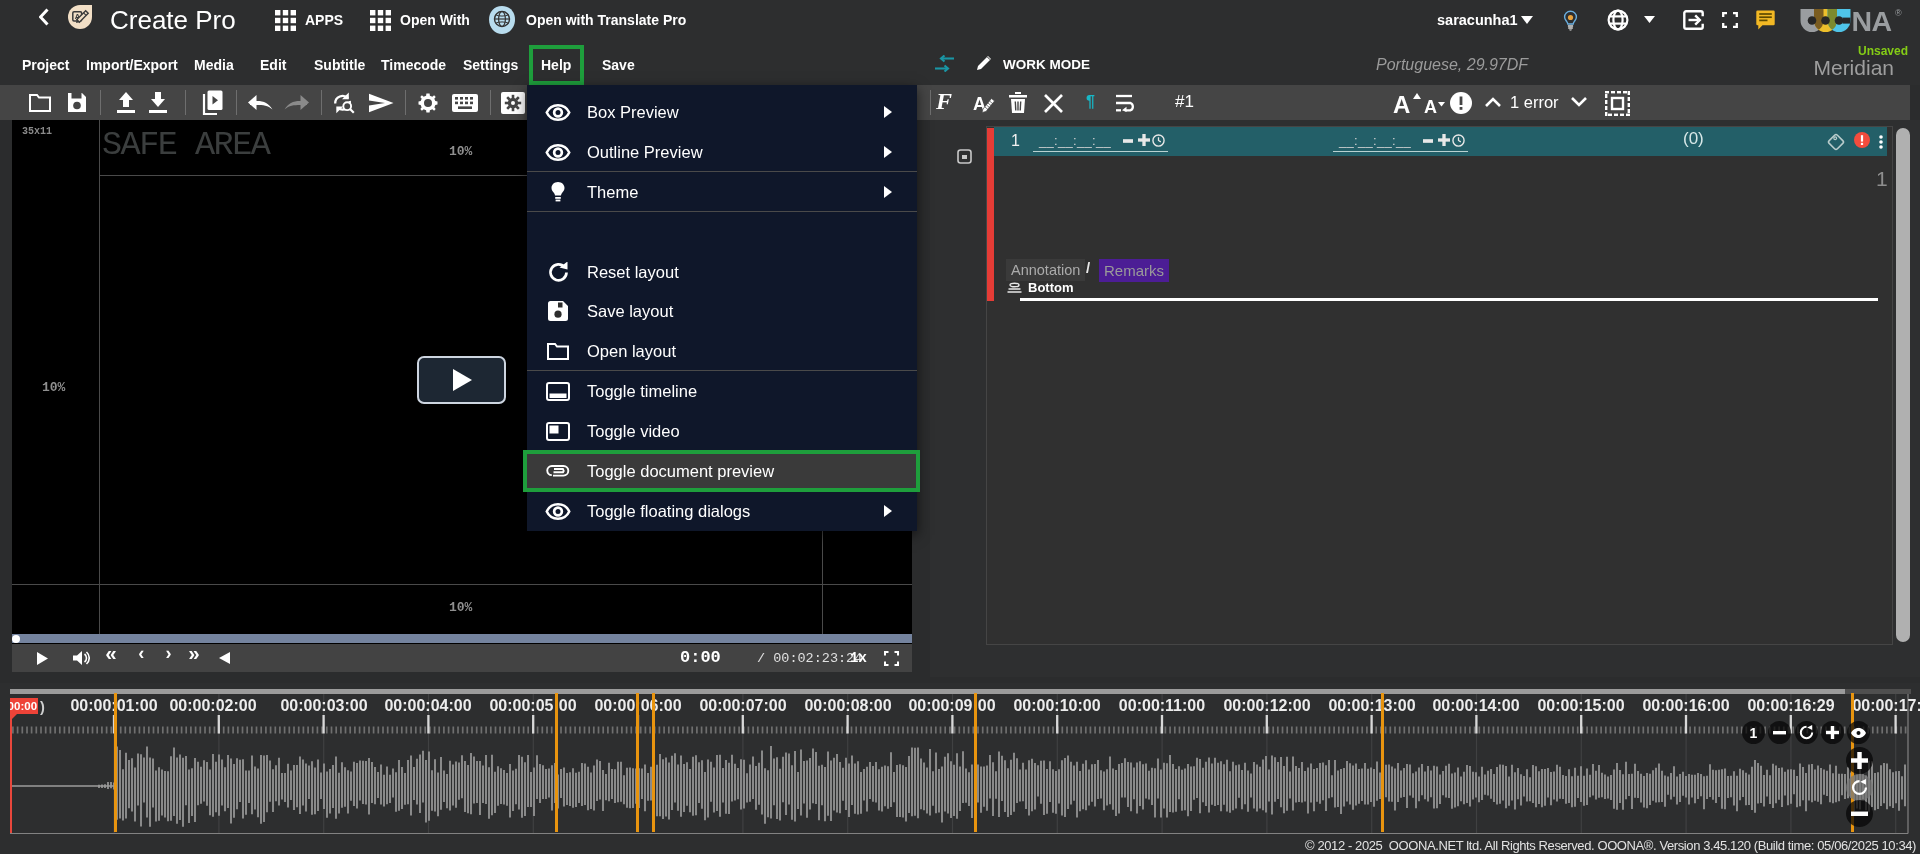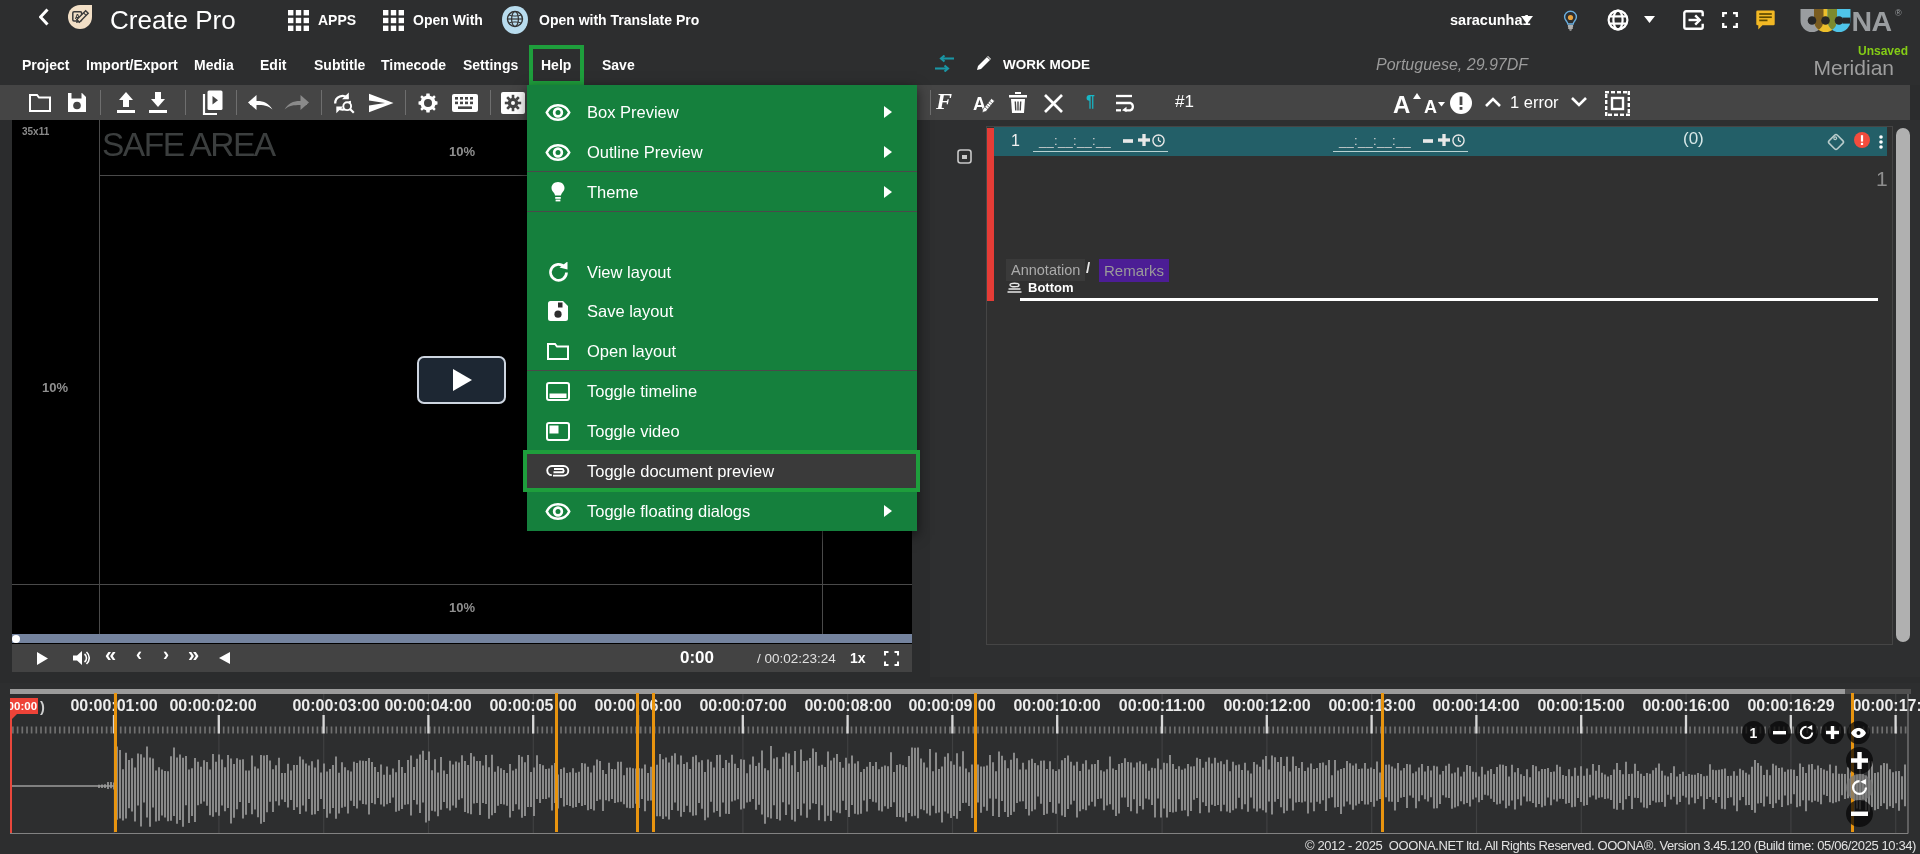--- a/index.html
+++ b/index.html
@@ -1,35 +1,35 @@
 <!DOCTYPE html>
 <html><head><meta charset="utf-8">
 <style>
 * { margin:0; padding:0; box-sizing:border-box; }
 html,body { width:1920px; height:854px; overflow:hidden; background:#2b2c2d; font-family:"Liberation Sans",sans-serif; }
 .abs { position:absolute; }
 #stage { position:relative; width:1920px; height:854px; }
 
 #topbar { left:0; top:0; width:1920px; height:40px; background:#2d2e2f; color:#fff; }
-.tb-item { position:absolute; top:0; height:40px; display:flex; align-items:center; color:#fff; font-weight:bold; font-size:14px; gap:9px;margin-left:13px; }
+.tb-item { position:absolute; top:0; height:40px; display:flex; align-items:center; color:#fff; font-weight:bold; font-size:14px; gap:9px; }
 
 #menubar { left:0; top:40px; width:1920px; height:45px; background:#2d2e2f; }
 .menu-item { position:absolute; top:2px; height:45px; display:flex; align-items:center; color:#fff; font-weight:bold; font-size:14px; }
 
 #toolbar { left:0; top:85px; width:1910px; height:35px; background:#454545; }
 .sep { position:absolute; top:5px; height:25px; width:1px; background:#6e6e6e; }
 
-#video { left:12px; top:120px; width:900px; height:552px; background:#000; }
+#video { left:12px; top:120px; width:900px; height:552px; background:#000;font-family:Liberation Mono, monospace; }
 .safeline { position:absolute; background:#4a4a4a; }
 .pct { position:absolute; color:#8f8f8f; font-size:13px; font-weight:bold; }
 #playbtn { position:absolute; left:405px; top:236px; width:89px; height:48px; background:#1d2733; border:2px solid #cdd5e0; border-radius:7px; display:flex; align-items:center; justify-content:center; }
 #progress { position:absolute; left:0px; top:514px; width:900px; height:9px; background:#74839e; }
 #vctrl { position:absolute; left:0; top:524px; width:900px; height:28px; background:#434343; display:flex; align-items:center; color:#fff; }
 
-#dropdown { left:527px; top:85px; width:390px; height:446px; background:#15803d; box-shadow:0 4px 12px rgba(0,0,0,.6); z-index:30; }
+#dropdown { left:527px; top:85px; width:390px; height:446px; background:#0f172a; box-shadow:0 4px 12px rgba(0,0,0,.6); z-index:30; }
 .dd-item { position:absolute; left:0; width:390px; height:40px; display:flex; align-items:center; color:#fff; font-size:16.5px; }
 .dd-icon { position:absolute; left:18px; width:26px; display:flex; justify-content:center; }
 .dd-label { position:absolute; left:60px; }
 .dd-arrow { position:absolute; right:25px; }
 .dd-sep { position:absolute; left:0; width:390px; height:1px; background:#4a4a4a; }
 
 #rpanel { left:930px; top:120px; width:990px; height:557px; background:#2e2f30; }
 #card { position:absolute; left:56px; top:6px; width:907px; height:519px; background:#303030; border:1px solid #454545; }
 #tealhead { position:absolute; left:7px; top:0px; width:893px; height:29px; background:#235f68; color:#e8e8e8; }
 #redbar { position:absolute; left:0; top:1px; width:7px; height:173px; background:#e53c36; }
@@ -478,21 +478,21 @@
         <rect x="1895.1" y="11" width="1.2" height="139" fill="#404142"></rect>
 <path d="M12.9 43.5V50.5 M17.6 43.5V50.5 M22.3 43.5V50.5 M27.0 43.5V50.5 M31.6 43.5V50.5 M36.3 43.5V50.5 M41.0 43.5V50.5 M45.7 43.5V50.5 M50.4 43.5V50.5 M55.1 43.5V50.5 M59.8 43.5V50.5 M64.4 43.5V50.5 M69.1 43.5V50.5 M73.8 43.5V50.5 M78.5 43.5V50.5 M83.2 43.5V50.5 M87.9 43.5V50.5 M92.5 43.5V50.5 M97.2 43.5V50.5 M101.9 43.5V50.5 M106.6 43.5V50.5 M111.3 43.5V50.5 M116.0 43.5V50.5 M120.7 43.5V50.5 M125.3 43.5V50.5 M130.0 43.5V50.5 M134.7 43.5V50.5 M139.4 43.5V50.5 M144.1 43.5V50.5 M148.8 43.5V50.5 M153.5 43.5V50.5 M158.1 43.5V50.5 M162.8 43.5V50.5 M167.5 43.5V50.5 M172.2 43.5V50.5 M176.9 43.5V50.5 M181.6 43.5V50.5 M186.2 43.5V50.5 M190.9 43.5V50.5 M195.6 43.5V50.5 M200.3 43.5V50.5 M205.0 43.5V50.5 M209.7 43.5V50.5 M214.4 43.5V50.5 M219.0 43.5V50.5 M223.7 43.5V50.5 M228.4 43.5V50.5 M233.1 43.5V50.5 M237.8 43.5V50.5 M242.5 43.5V50.5 M247.2 43.5V50.5 M251.8 43.5V50.5 M256.5 43.5V50.5 M261.2 43.5V50.5 M265.9 43.5V50.5 M270.6 43.5V50.5 M275.3 43.5V50.5 M279.9 43.5V50.5 M284.6 43.5V50.5 M289.3 43.5V50.5 M294.0 43.5V50.5 M298.7 43.5V50.5 M303.4 43.5V50.5 M308.1 43.5V50.5 M312.7 43.5V50.5 M317.4 43.5V50.5 M322.1 43.5V50.5 M326.8 43.5V50.5 M331.5 43.5V50.5 M336.2 43.5V50.5 M340.9 43.5V50.5 M345.5 43.5V50.5 M350.2 43.5V50.5 M354.9 43.5V50.5 M359.6 43.5V50.5 M364.3 43.5V50.5 M369.0 43.5V50.5 M373.6 43.5V50.5 M378.3 43.5V50.5 M383.0 43.5V50.5 M387.7 43.5V50.5 M392.4 43.5V50.5 M397.1 43.5V50.5 M401.8 43.5V50.5 M406.4 43.5V50.5 M411.1 43.5V50.5 M415.8 43.5V50.5 M420.5 43.5V50.5 M425.2 43.5V50.5 M429.9 43.5V50.5 M434.6 43.5V50.5 M439.2 43.5V50.5 M443.9 43.5V50.5 M448.6 43.5V50.5 M453.3 43.5V50.5 M458.0 43.5V50.5 M462.7 43.5V50.5 M467.3 43.5V50.5 M472.0 43.5V50.5 M476.7 43.5V50.5 M481.4 43.5V50.5 M486.1 43.5V50.5 M490.8 43.5V50.5 M495.5 43.5V50.5 M500.1 43.5V50.5 M504.8 43.5V50.5 M509.5 43.5V50.5 M514.2 43.5V50.5 M518.9 43.5V50.5 M523.6 43.5V50.5 M528.2 43.5V50.5 M532.9 43.5V50.5 M537.6 43.5V50.5 M542.3 43.5V50.5 M547.0 43.5V50.5 M551.7 43.5V50.5 M556.4 43.5V50.5 M561.0 43.5V50.5 M565.7 43.5V50.5 M570.4 43.5V50.5 M575.1 43.5V50.5 M579.8 43.5V50.5 M584.5 43.5V50.5 M589.2 43.5V50.5 M593.8 43.5V50.5 M598.5 43.5V50.5 M603.2 43.5V50.5 M607.9 43.5V50.5 M612.6 43.5V50.5 M617.3 43.5V50.5 M621.9 43.5V50.5 M626.6 43.5V50.5 M631.3 43.5V50.5 M636.0 43.5V50.5 M640.7 43.5V50.5 M645.4 43.5V50.5 M650.1 43.5V50.5 M654.7 43.5V50.5 M659.4 43.5V50.5 M664.1 43.5V50.5 M668.8 43.5V50.5 M673.5 43.5V50.5 M678.2 43.5V50.5 M682.9 43.5V50.5 M687.5 43.5V50.5 M692.2 43.5V50.5 M696.9 43.5V50.5 M701.6 43.5V50.5 M706.3 43.5V50.5 M711.0 43.5V50.5 M715.6 43.5V50.5 M720.3 43.5V50.5 M725.0 43.5V50.5 M729.7 43.5V50.5 M734.4 43.5V50.5 M739.1 43.5V50.5 M743.8 43.5V50.5 M748.4 43.5V50.5 M753.1 43.5V50.5 M757.8 43.5V50.5 M762.5 43.5V50.5 M767.2 43.5V50.5 M771.9 43.5V50.5 M776.6 43.5V50.5 M781.2 43.5V50.5 M785.9 43.5V50.5 M790.6 43.5V50.5 M795.3 43.5V50.5 M800.0 43.5V50.5 M804.7 43.5V50.5 M809.3 43.5V50.5 M814.0 43.5V50.5 M818.7 43.5V50.5 M823.4 43.5V50.5 M828.1 43.5V50.5 M832.8 43.5V50.5 M837.5 43.5V50.5 M842.1 43.5V50.5 M846.8 43.5V50.5 M851.5 43.5V50.5 M856.2 43.5V50.5 M860.9 43.5V50.5 M865.6 43.5V50.5 M870.3 43.5V50.5 M874.9 43.5V50.5 M879.6 43.5V50.5 M884.3 43.5V50.5 M889.0 43.5V50.5 M893.7 43.5V50.5 M898.4 43.5V50.5 M903.0 43.5V50.5 M907.7 43.5V50.5 M912.4 43.5V50.5 M917.1 43.5V50.5 M921.8 43.5V50.5 M926.5 43.5V50.5 M931.2 43.5V50.5 M935.8 43.5V50.5 M940.5 43.5V50.5 M945.2 43.5V50.5 M949.9 43.5V50.5 M954.6 43.5V50.5 M959.3 43.5V50.5 M964.0 43.5V50.5 M968.6 43.5V50.5 M973.3 43.5V50.5 M978.0 43.5V50.5 M982.7 43.5V50.5 M987.4 43.5V50.5 M992.1 43.5V50.5 M996.7 43.5V50.5 M1001.4 43.5V50.5 M1006.1 43.5V50.5 M1010.8 43.5V50.5 M1015.5 43.5V50.5 M1020.2 43.5V50.5 M1024.9 43.5V50.5 M1029.5 43.5V50.5 M1034.2 43.5V50.5 M1038.9 43.5V50.5 M1043.6 43.5V50.5 M1048.3 43.5V50.5 M1053.0 43.5V50.5 M1057.7 43.5V50.5 M1062.3 43.5V50.5 M1067.0 43.5V50.5 M1071.7 43.5V50.5 M1076.4 43.5V50.5 M1081.1 43.5V50.5 M1085.8 43.5V50.5 M1090.4 43.5V50.5 M1095.1 43.5V50.5 M1099.8 43.5V50.5 M1104.5 43.5V50.5 M1109.2 43.5V50.5 M1113.9 43.5V50.5 M1118.6 43.5V50.5 M1123.2 43.5V50.5 M1127.9 43.5V50.5 M1132.6 43.5V50.5 M1137.3 43.5V50.5 M1142.0 43.5V50.5 M1146.7 43.5V50.5 M1151.4 43.5V50.5 M1156.0 43.5V50.5 M1160.7 43.5V50.5 M1165.4 43.5V50.5 M1170.1 43.5V50.5 M1174.8 43.5V50.5 M1179.5 43.5V50.5 M1184.1 43.5V50.5 M1188.8 43.5V50.5 M1193.5 43.5V50.5 M1198.2 43.5V50.5 M1202.9 43.5V50.5 M1207.6 43.5V50.5 M1212.3 43.5V50.5 M1216.9 43.5V50.5 M1221.6 43.5V50.5 M1226.3 43.5V50.5 M1231.0 43.5V50.5 M1235.7 43.5V50.5 M1240.4 43.5V50.5 M1245.1 43.5V50.5 M1249.7 43.5V50.5 M1254.4 43.5V50.5 M1259.1 43.5V50.5 M1263.8 43.5V50.5 M1268.5 43.5V50.5 M1273.2 43.5V50.5 M1277.8 43.5V50.5 M1282.5 43.5V50.5 M1287.2 43.5V50.5 M1291.9 43.5V50.5 M1296.6 43.5V50.5 M1301.3 43.5V50.5 M1306.0 43.5V50.5 M1310.6 43.5V50.5 M1315.3 43.5V50.5 M1320.0 43.5V50.5 M1324.7 43.5V50.5 M1329.4 43.5V50.5 M1334.1 43.5V50.5 M1338.8 43.5V50.5 M1343.4 43.5V50.5 M1348.1 43.5V50.5 M1352.8 43.5V50.5 M1357.5 43.5V50.5 M1362.2 43.5V50.5 M1366.9 43.5V50.5 M1371.5 43.5V50.5 M1376.2 43.5V50.5 M1380.9 43.5V50.5 M1385.6 43.5V50.5 M1390.3 43.5V50.5 M1395.0 43.5V50.5 M1399.7 43.5V50.5 M1404.3 43.5V50.5 M1409.0 43.5V50.5 M1413.7 43.5V50.5 M1418.4 43.5V50.5 M1423.1 43.5V50.5 M1427.8 43.5V50.5 M1432.5 43.5V50.5 M1437.1 43.5V50.5 M1441.8 43.5V50.5 M1446.5 43.5V50.5 M1451.2 43.5V50.5 M1455.9 43.5V50.5 M1460.6 43.5V50.5 M1465.2 43.5V50.5 M1469.9 43.5V50.5 M1474.6 43.5V50.5 M1479.3 43.5V50.5 M1484.0 43.5V50.5 M1488.7 43.5V50.5 M1493.4 43.5V50.5 M1498.0 43.5V50.5 M1502.7 43.5V50.5 M1507.4 43.5V50.5 M1512.1 43.5V50.5 M1516.8 43.5V50.5 M1521.5 43.5V50.5 M1526.2 43.5V50.5 M1530.8 43.5V50.5 M1535.5 43.5V50.5 M1540.2 43.5V50.5 M1544.9 43.5V50.5 M1549.6 43.5V50.5 M1554.3 43.5V50.5 M1558.9 43.5V50.5 M1563.6 43.5V50.5 M1568.3 43.5V50.5 M1573.0 43.5V50.5 M1577.7 43.5V50.5 M1582.4 43.5V50.5 M1587.1 43.5V50.5 M1591.7 43.5V50.5 M1596.4 43.5V50.5 M1601.1 43.5V50.5 M1605.8 43.5V50.5 M1610.5 43.5V50.5 M1615.2 43.5V50.5 M1619.9 43.5V50.5 M1624.5 43.5V50.5 M1629.2 43.5V50.5 M1633.9 43.5V50.5 M1638.6 43.5V50.5 M1643.3 43.5V50.5 M1648.0 43.5V50.5 M1652.6 43.5V50.5 M1657.3 43.5V50.5 M1662.0 43.5V50.5 M1666.7 43.5V50.5 M1671.4 43.5V50.5 M1676.1 43.5V50.5 M1680.8 43.5V50.5 M1685.4 43.5V50.5 M1690.1 43.5V50.5 M1694.8 43.5V50.5 M1699.5 43.5V50.5 M1704.2 43.5V50.5 M1708.9 43.5V50.5 M1713.6 43.5V50.5 M1718.2 43.5V50.5 M1722.9 43.5V50.5 M1727.6 43.5V50.5 M1732.3 43.5V50.5 M1737.0 43.5V50.5 M1741.7 43.5V50.5 M1746.3 43.5V50.5 M1751.0 43.5V50.5 M1755.7 43.5V50.5 M1760.4 43.5V50.5 M1765.1 43.5V50.5 M1769.8 43.5V50.5 M1774.5 43.5V50.5 M1779.1 43.5V50.5 M1783.8 43.5V50.5 M1788.5 43.5V50.5 M1793.2 43.5V50.5 M1797.9 43.5V50.5 M1802.6 43.5V50.5 M1807.3 43.5V50.5 M1811.9 43.5V50.5 M1816.6 43.5V50.5 M1821.3 43.5V50.5 M1826.0 43.5V50.5 M1830.7 43.5V50.5 M1835.4 43.5V50.5 M1840.0 43.5V50.5 M1844.7 43.5V50.5 M1849.4 43.5V50.5 M1854.1 43.5V50.5 M1858.8 43.5V50.5 M1863.5 43.5V50.5 M1868.2 43.5V50.5 M1872.8 43.5V50.5 M1877.5 43.5V50.5 M1882.2 43.5V50.5 M1886.9 43.5V50.5 M1891.6 43.5V50.5 M1896.3 43.5V50.5 M1901.0 43.5V50.5 M1905.6 43.5V50.5" stroke="#6f6f6f" stroke-width="1.7"></path>
 <path d="M114.0 32V50.5 M218.8 32V50.5 M323.6 32V50.5 M428.4 32V50.5 M533.2 32V50.5 M638.0 32V50.5 M742.8 32V50.5 M847.6 32V50.5 M952.4 32V50.5 M1057.2 32V50.5 M1162.0 32V50.5 M1266.8 32V50.5 M1371.6 32V50.5 M1476.4 32V50.5 M1581.2 32V50.5 M1686.0 32V50.5 M1790.8 32V50.5 M1895.6 32V50.5" stroke="#d8d8d8" stroke-width="2.3"></path>
 <line x1="10" y1="103" x2="116" y2="103" stroke="#9c9c9c" stroke-width="1.4"></line>
 <path d="M99 101.8V105.1 M102 101.6V105.1 M105 101.2V105.0 M108 99.1V106.0 M111 98.9V105.3 M114 99.5V106.4 M117 63.5V136.7 M120 67.1V135.4 M123 86.2V137.6 M126 69.7V135.6 M129 76.9V125.2 M132 75.2V128.6 M135 84.5V138.6 M138 70.4V122.5 M141 71.3V143.4 M144 74.5V119.4 M147 63.5V134.5 M150 74.6V143.7 M153 75.4V124.5 M156 87.5V138.4 M159 84.2V137.8 M162 86.6V132.5 M165 87.9V134.6 M168 88.3V138.3 M171 73.3V137.8 M174 64.4V132.9 M177 74.5V140.7 M180 71.5V136.9 M183 74.7V143.7 M186 73.0V122.3 M189 86.4V140.0 M192 85.3V133.1 M195 75.0V138.9 M198 78.8V122.2 M201 83.8V120.7 M204 77.3V118.5 M207 78.9V122.7 M210 86.5V132.3 M213 70.9V133.8 M216 78.7V129.2 M219 71.5V132.7 M222 76.6V122.6 M225 84.3V128.2 M228 72.0V124.9 M231 75.4V140.6 M234 81.1V134.7 M237 75.2V126.3 M240 76.8V118.9 M243 76.2V135.4 M246 87.5V131.7 M249 87.4V120.1 M252 72.6V131.2 M255 83.4V126.4 M258 85.6V134.3 M261 72.0V140.8 M264 72.4V139.0 M267 71.9V129.3 M270 77.4V118.8 M273 86.2V129.0 M276 82.3V118.2 M279 74.8V122.5 M282 90.1V116.6 M285 89.9V119.1 M288 80.7V124.4 M291 87.5V117.1 M294 81.9V127.0 M297 82.1V124.3 M300 73.4V131.1 M303 76.5V122.6 M306 80.5V128.5 M309 82.5V115.9 M312 78.2V131.8 M315 84.5V131.2 M318 76.5V128.0 M321 89.6V116.0 M324 80.5V126.0 M327 88.5V134.7 M330 86.0V130.5 M333 81.9V124.9 M336 73.4V135.7 M339 89.7V130.5 M342 79.2V124.7 M345 84.3V123.8 M348 87.2V130.6 M351 88.5V117.8 M354 78.7V122.9 M357 80.0V125.5 M360 77.4V117.5 M363 77.8V121.1 M366 78.0V121.4 M369 74.9V131.5 M372 79.0V120.0 M375 83.9V121.3 M378 89.0V115.0 M381 81.6V121.4 M384 91.7V123.6 M387 83.5V121.3 M390 91.7V119.9 M393 85.6V114.4 M396 89.2V128.7 M399 77.0V127.7 M402 84.1V126.0 M405 90.1V121.7 M408 77.0V121.3 M411 72.5V132.5 M414 84.1V116.9 M417 75.8V121.6 M420 71.6V130.0 M423 67.7V119.4 M426 76.9V139.4 M429 68.4V137.8 M432 87.3V127.8 M435 76.2V128.5 M438 89.4V133.2 M441 73.9V126.8 M444 87.4V119.1 M447 91.1V125.3 M450 77.8V127.6 M453 81.5V122.4 M456 78.4V124.7 M459 79.6V116.8 M462 72.3V115.2 M465 78.1V128.9 M468 82.1V130.2 M471 70.1V131.2 M474 73.5V120.4 M477 78.1V119.9 M480 78.1V132.1 M483 82.4V120.1 M486 71.9V121.1 M489 84.3V135.8 M492 71.7V132.3 M495 88.8V129.9 M498 83.3V122.8 M501 85.2V120.9 M504 86.9V121.6 M507 89.9V122.8 M510 81.1V134.4 M513 87.6V128.0 M516 85.8V121.2 M519 72.0V126.5 M522 73.7V134.8 M525 79.2V132.9 M528 72.0V123.9 M531 89.1V124.1 M534 84.6V132.9 M537 72.3V116.0 M540 81.0V119.9 M543 82.3V116.1 M546 86.1V116.0 M549 85.5V114.4 M552 82.3V127.5 M555 79.9V120.1 M558 91.6V125.6 M561 86.0V114.9 M564 84.6V123.6 M567 89.9V121.9 M570 89.3V123.0 M573 85.3V124.7 M576 89.7V124.0 M579 88.8V120.1 M582 80.0V123.0 M585 80.6V122.0 M588 83.7V127.3 M591 89.6V126.1 M594 82.5V127.5 M597 76.4V117.9 M600 78.0V116.4 M603 87.1V128.0 M606 90.9V117.2 M609 79.8V118.2 M612 85.9V116.1 M615 86.3V120.0 M618 78.7V119.2 M621 78.7V118.7 M624 92.3V121.3 M627 84.7V124.8 M630 84.6V125.2 M633 85.3V125.1 M636 85.5V120.7 M639 85.3V125.0 M642 85.5V116.1 M645 81.5V128.3 M648 90.1V117.8 M651 83.8V117.4 M654 77.2V128.6 M657 81.8V133.2 M660 70.9V133.3 M663 76.2V136.1 M666 74.5V133.4 M669 79.4V136.4 M672 72.8V127.0 M675 70.3V119.6 M678 81.5V127.8 M681 72.4V133.7 M684 81.1V129.0 M687 79.2V122.7 M690 85.9V129.2 M693 73.7V132.7 M696 72.3V132.3 M699 79.3V120.0 M702 77.3V125.7 M705 88.9V137.3 M708 76.5V134.4 M711 78.7V118.8 M714 84.5V129.5 M717 71.9V128.0 M720 71.7V133.8 M723 84.9V119.4 M726 77.1V130.8 M729 79.8V131.0 M732 71.8V118.5 M735 80.8V117.6 M738 85.1V116.2 M741 76.2V126.4 M744 76.8V125.4 M747 90.2V119.6 M750 81.5V118.8 M753 73.4V115.9 M756 83.0V126.8 M759 79.7V121.7 M762 67.4V131.5 M765 85.3V140.7 M768 87.2V134.2 M771 63.0V135.4 M774 75.4V122.2 M777 74.2V135.9 M780 85.7V137.4 M783 73.7V119.2 M786 69.5V132.0 M789 70.4V121.5 M792 82.3V136.8 M795 68.1V138.6 M798 88.9V126.1 M801 66.5V132.5 M804 77.9V120.5 M807 77.4V134.8 M810 75.1V126.6 M813 65.5V120.3 M816 69.0V121.1 M819 82.8V137.3 M822 81.7V122.2 M825 84.0V138.3 M828 68.5V132.8 M831 77.4V138.1 M834 74.7V127.4 M837 71.0V129.4 M840 78.9V130.2 M843 84.7V117.7 M846 74.7V127.1 M849 80.5V134.1 M852 72.5V122.0 M855 80.5V130.7 M858 78.3V131.5 M861 89.1V130.8 M864 85.9V117.5 M867 83.7V128.4 M870 79.0V116.0 M873 83.0V118.8 M876 79.0V119.5 M879 86.3V127.4 M882 83.8V128.6 M885 82.6V123.3 M888 83.2V125.8 M891 69.2V124.0 M894 89.1V119.3 M897 81.9V134.1 M900 81.3V134.0 M903 82.3V134.4 M906 83.9V138.4 M909 72.9V129.9 M912 64.6V133.3 M915 64.8V132.7 M918 64.6V135.2 M921 75.6V126.3 M924 79.5V127.3 M927 84.5V130.6 M930 65.9V132.5 M933 88.2V122.8 M936 69.6V130.2 M939 86.0V129.5 M942 83.6V139.4 M945 73.8V128.4 M948 70.2V130.5 M951 78.3V135.1 M954 81.8V133.0 M957 70.2V135.8 M960 83.5V128.0 M963 68.3V120.1 M966 85.5V119.8 M969 89.2V122.9 M972 81.6V135.0 M975 86.4V131.4 M978 81.6V119.4 M981 83.4V129.7 M984 83.5V123.8 M987 82.6V127.7 M990 72.0V115.6 M993 79.3V133.1 M996 88.3V115.8 M999 68.4V134.0 M1002 72.8V118.1 M1005 77.3V128.9 M1008 85.3V134.1 M1011 76.7V132.0 M1014 69.8V128.8 M1017 75.2V120.0 M1020 86.5V118.4 M1023 79.8V118.3 M1026 86.6V126.1 M1029 77.2V132.5 M1032 75.7V128.3 M1035 80.0V126.4 M1038 82.2V113.6 M1041 77.8V120.7 M1044 77.4V132.1 M1047 85.9V130.8 M1050 78.2V118.9 M1053 86.2V129.7 M1056 88.1V130.8 M1059 86.3V120.6 M1062 77.3V132.5 M1065 75.0V134.0 M1068 72.6V126.0 M1071 78.7V121.4 M1074 82.5V117.7 M1077 78.8V134.4 M1080 88.1V128.2 M1083 80.8V126.2 M1086 77.2V127.2 M1089 86.6V122.6 M1092 81.3V118.7 M1095 81.1V123.6 M1098 77.1V115.9 M1101 87.3V115.6 M1104 88.5V127.2 M1107 86.3V122.6 M1110 73.4V121.3 M1113 85.4V126.8 M1116 86.9V132.9 M1119 80.9V130.5 M1122 79.9V114.6 M1125 75.3V114.6 M1128 79.1V123.9 M1131 79.5V128.3 M1134 84.4V116.2 M1137 79.4V130.6 M1140 78.3V123.0 M1143 81.3V126.4 M1146 80.5V115.5 M1149 87.7V116.5 M1152 84.7V121.9 M1155 85.3V134.5 M1158 75.5V115.6 M1161 86.6V134.6 M1164 79.7V125.6 M1167 80.3V134.6 M1170 71.9V128.9 M1173 80.9V129.6 M1176 86.1V128.7 M1179 83.3V116.2 M1182 86.7V127.8 M1185 85.5V127.2 M1188 80.9V133.3 M1191 83.5V128.0 M1194 83.2V116.7 M1197 74.7V115.1 M1200 76.1V130.2 M1203 84.7V119.3 M1206 78.7V123.0 M1209 74.5V129.5 M1212 80.4V121.8 M1215 74.7V123.1 M1218 79.8V121.9 M1221 78.2V128.2 M1224 81.2V121.8 M1227 76.8V128.4 M1230 88.2V129.7 M1233 78.7V127.2 M1236 82.3V125.5 M1239 81.5V114.7 M1242 87.1V126.2 M1245 79.8V121.3 M1248 87.5V128.8 M1251 90.5V114.5 M1254 79.1V125.4 M1257 81.4V128.4 M1260 83.7V125.4 M1263 76.4V127.2 M1266 72.9V129.5 M1269 86.5V118.4 M1272 72.5V131.4 M1275 74.2V118.8 M1278 78.9V116.0 M1281 73.9V124.2 M1284 83.1V130.3 M1287 73.7V127.7 M1290 88.6V115.4 M1293 73.5V127.5 M1296 83.1V119.4 M1299 85.0V119.0 M1302 79.0V119.5 M1305 87.9V118.5 M1308 84.5V130.5 M1311 80.6V119.6 M1314 86.0V128.3 M1317 85.1V118.8 M1320 80.1V120.7 M1323 79.6V117.3 M1326 82.3V128.1 M1329 77.0V115.3 M1332 92.3V114.3 M1335 77.1V124.5 M1338 87.4V124.0 M1341 86.1V131.1 M1344 85.1V123.6 M1347 77.9V118.4 M1350 80.3V121.6 M1353 82.5V126.8 M1356 80.6V122.4 M1359 86.1V120.8 M1362 85.5V118.1 M1365 79.9V121.6 M1368 85.7V121.4 M1371 84.5V119.0 M1374 85.9V123.8 M1377 78.4V117.7 M1380 89.5V115.9 M1383 92.7V127.1 M1386 81.8V114.3 M1389 81.6V118.5 M1392 83.4V118.8 M1395 85.5V127.4 M1398 80.0V118.9 M1401 87.5V114.8 M1404 85.0V114.1 M1407 80.9V124.9 M1410 81.6V112.5 M1413 90.3V114.7 M1416 88.4V125.3 M1419 84.5V118.2 M1422 81.1V112.2 M1425 88.4V116.2 M1428 82.9V118.4 M1431 87.5V114.2 M1434 82.8V125.6 M1437 83.4V125.2 M1440 91.5V120.9 M1443 88.1V112.2 M1446 82.7V114.5 M1449 80.8V115.1 M1452 90.4V125.8 M1455 89.6V124.4 M1458 84.4V123.3 M1461 93.4V118.2 M1464 88.7V121.2 M1467 81.9V119.9 M1470 83.1V123.6 M1473 88.7V116.5 M1476 89.2V114.6 M1479 93.4V119.3 M1482 83.7V116.9 M1485 91.5V111.8 M1488 87.8V112.6 M1491 86.0V115.7 M1494 91.0V118.9 M1497 83.9V121.4 M1500 81.4V120.8 M1503 81.8V117.4 M1506 82.9V125.2 M1509 93.4V122.7 M1512 81.7V117.5 M1515 89.3V126.4 M1518 84.9V116.3 M1521 91.2V122.6 M1524 92.9V113.5 M1527 86.3V118.4 M1530 94.2V118.3 M1533 82.0V119.9 M1536 83.2V124.2 M1539 88.3V121.1 M1542 86.0V124.2 M1545 86.0V122.8 M1548 85.0V114.5 M1551 89.1V122.3 M1554 88.4V116.6 M1557 81.7V118.6 M1560 83.7V115.7 M1563 92.1V116.1 M1566 93.1V120.7 M1569 86.3V120.1 M1572 93.3V124.3 M1575 84.8V123.7 M1578 92.7V115.1 M1581 83.2V119.0 M1584 92.7V122.8 M1587 85.4V122.1 M1590 91.7V114.2 M1593 81.1V112.5 M1596 87.7V116.5 M1599 81.9V114.8 M1602 89.7V114.3 M1605 91.4V115.9 M1608 93.4V115.6 M1611 92.0V116.9 M1614 86.5V125.8 M1617 79.9V126.7 M1620 87.0V119.9 M1623 91.2V126.7 M1626 78.8V116.3 M1629 91.1V113.0 M1632 90.8V126.1 M1635 80.8V114.7 M1638 87.9V114.9 M1641 90.8V119.6 M1644 93.0V124.5 M1647 90.0V125.2 M1650 90.8V122.0 M1653 87.3V117.8 M1656 84.8V119.5 M1659 80.5V119.2 M1662 87.8V118.9 M1665 92.4V123.8 M1668 93.6V111.7 M1671 89.9V116.4 M1674 83.2V113.7 M1677 93.4V121.5 M1680 91.0V119.0 M1683 88.7V112.7 M1686 92.9V114.5 M1689 91.0V121.5 M1692 91.7V114.5 M1695 91.8V120.3 M1698 90.0V115.9 M1701 91.0V113.3 M1704 93.2V126.3 M1707 92.7V116.1 M1710 81.3V113.9 M1713 86.7V116.8 M1716 87.2V119.9 M1719 86.8V113.9 M1722 86.2V125.7 M1725 85.5V126.2 M1728 92.9V115.0 M1731 92.8V114.3 M1734 88.3V122.6 M1737 92.8V128.2 M1740 85.7V117.3 M1743 87.2V113.9 M1746 89.7V122.2 M1749 91.6V121.9 M1752 83.8V126.9 M1755 77.0V129.7 M1758 80.0V120.6 M1761 82.8V120.1 M1764 91.9V123.5 M1767 86.8V113.5 M1770 92.3V121.1 M1773 80.8V125.0 M1776 82.4V120.3 M1779 84.9V116.8 M1782 84.5V123.9 M1785 88.7V112.5 M1788 86.6V122.3 M1791 86.3V120.8 M1794 86.7V111.2 M1797 93.0V124.2 M1800 80.4V123.2 M1803 83.9V117.3 M1806 89.9V128.3 M1809 81.4V117.4 M1812 81.1V119.2 M1815 86.5V117.8 M1818 82.5V118.8 M1821 85.0V121.2 M1824 86.4V111.7 M1827 87.8V112.9 M1830 81.6V119.3 M1833 90.3V120.3 M1836 82.7V119.2 M1839 90.7V118.3 M1842 90.7V112.3 M1845 91.1V116.1 M1848 84.3V115.3 M1851 89.4V114.7 M1854 92.4V127.9 M1857 91.8V125.4 M1860 79.6V126.4 M1863 91.2V115.9 M1866 92.6V127.3 M1869 77.7V129.3 M1872 78.2V124.1 M1875 90.0V127.3 M1878 89.2V125.9 M1881 82.2V123.0 M1884 79.9V120.2 M1887 80.6V126.2 M1890 86.3V123.2 M1893 89.3V125.1 M1896 88.2V120.2 M1899 87.9V127.7 M1902 93.3V116.6 M1905 81.6V123.2" stroke="#9a9a9a" stroke-width="1.7"></path>
 <line x1="10" y1="150.5" x2="1908" y2="150.5" stroke="#828282" stroke-width="1.2"></line>
 <line x1="1908" y1="11" x2="1908" y2="150.5" stroke="#828282" stroke-width="1.2"></line>
 </svg>
     <div class="wlabel" style="left:114px">00:00:01:00</div>
       <div class="wlabel" style="left:213px">00:00:02:00</div>
-      <div class="wlabel" style="left:336px">00:00:03:00</div>
+      <div class="wlabel" style="left:324px">00:00:03:00</div>
       <div class="wlabel" style="left:428px">00:00:04:00</div>
       <div class="wlabel" style="left:533px">00:00:05:00</div>
       <div class="wlabel" style="left:638px">00:00:06:00</div>
       <div class="wlabel" style="left:743px">00:00:07:00</div>
       <div class="wlabel" style="left:848px">00:00:08:00</div>
       <div class="wlabel" style="left:952px">00:00:09:00</div>
       <div class="wlabel" style="left:1057px">00:00:10:00</div>
       <div class="wlabel" style="left:1162px">00:00:11:00</div>
       <div class="wlabel" style="left:1267px">00:00:12:00</div>
       <div class="wlabel" style="left:1372px">00:00:13:00</div>
@@ -598,21 +598,21 @@
           </svg></span>
     </div>
     <div class="dd-sep" style="top:126px"></div>
     <div class="dd-item" style="top:167px">
       <span class="dd-icon">
           <svg width="21" height="21" viewBox="0 0 21 21">
             <path d="M16.5 5 A8 8 0 1 0 18.5 10.5" fill="none" stroke="#fff" stroke-width="2.7"></path>
             <path d="M11.5 5.5 L19.5 7.5 L19.5 -0.5 Z" fill="#fff"></path>
           </svg>
         </span>
-      <span class="dd-label">View layout</span>
+      <span class="dd-label">Reset layout</span>
     </div>
     <div class="dd-item" style="top:206px">
       <span class="dd-icon">
           <svg width="20" height="20" viewBox="0 0 20 20">
             <path d="M2.5 0 L15 0 L20 5 L20 17.5 A2.5 2.5 0 0 1 17.5 20 L2.5 20 A2.5 2.5 0 0 1 0 17.5 L0 2.5 A2.5 2.5 0 0 1 2.5 0 Z" fill="#fff"></path>
             <rect x="10" y="1.5" width="4.5" height="5" fill="#2d2d2d"></rect>
             <circle cx="10" cy="13.2" r="3.6" fill="#2d2d2d"></circle>
           </svg>
         </span>
       <span class="dd-label">Save layout</span>

